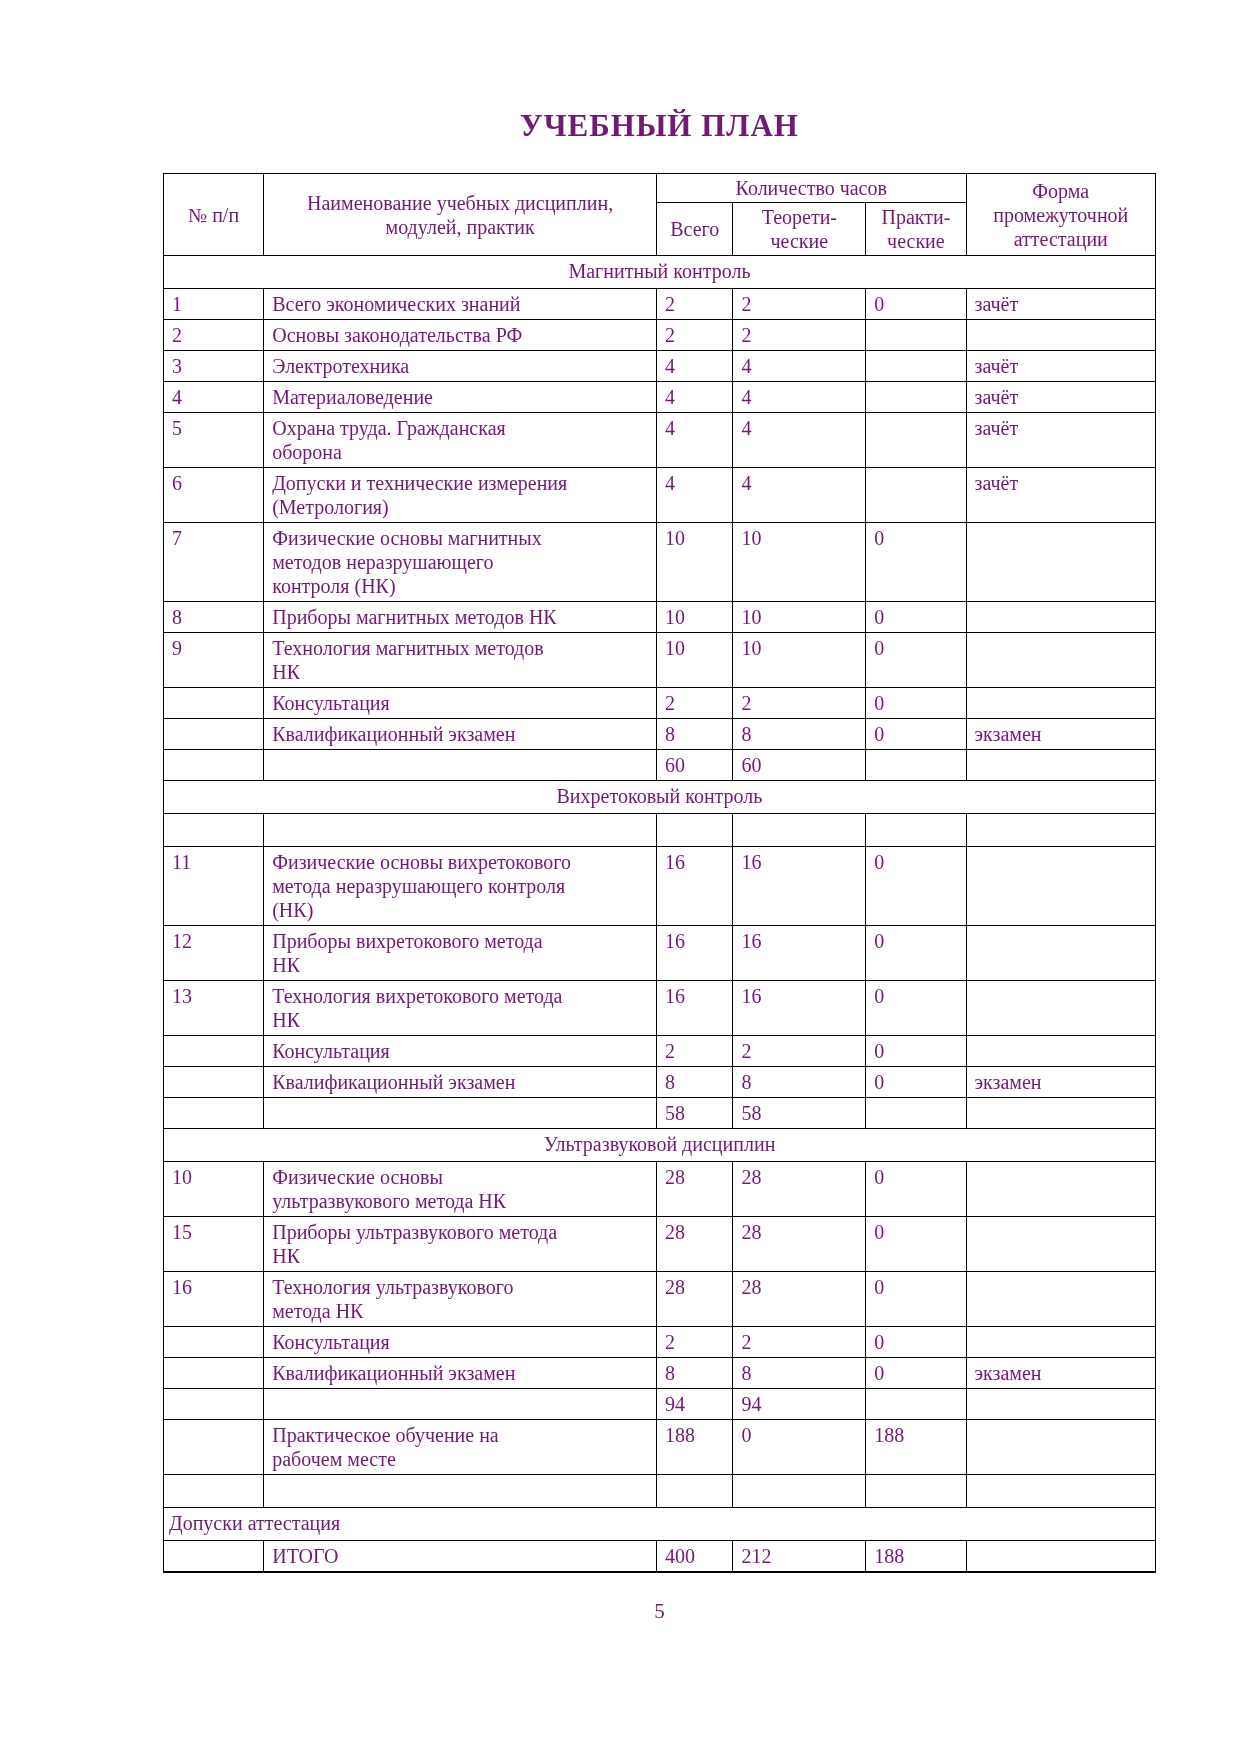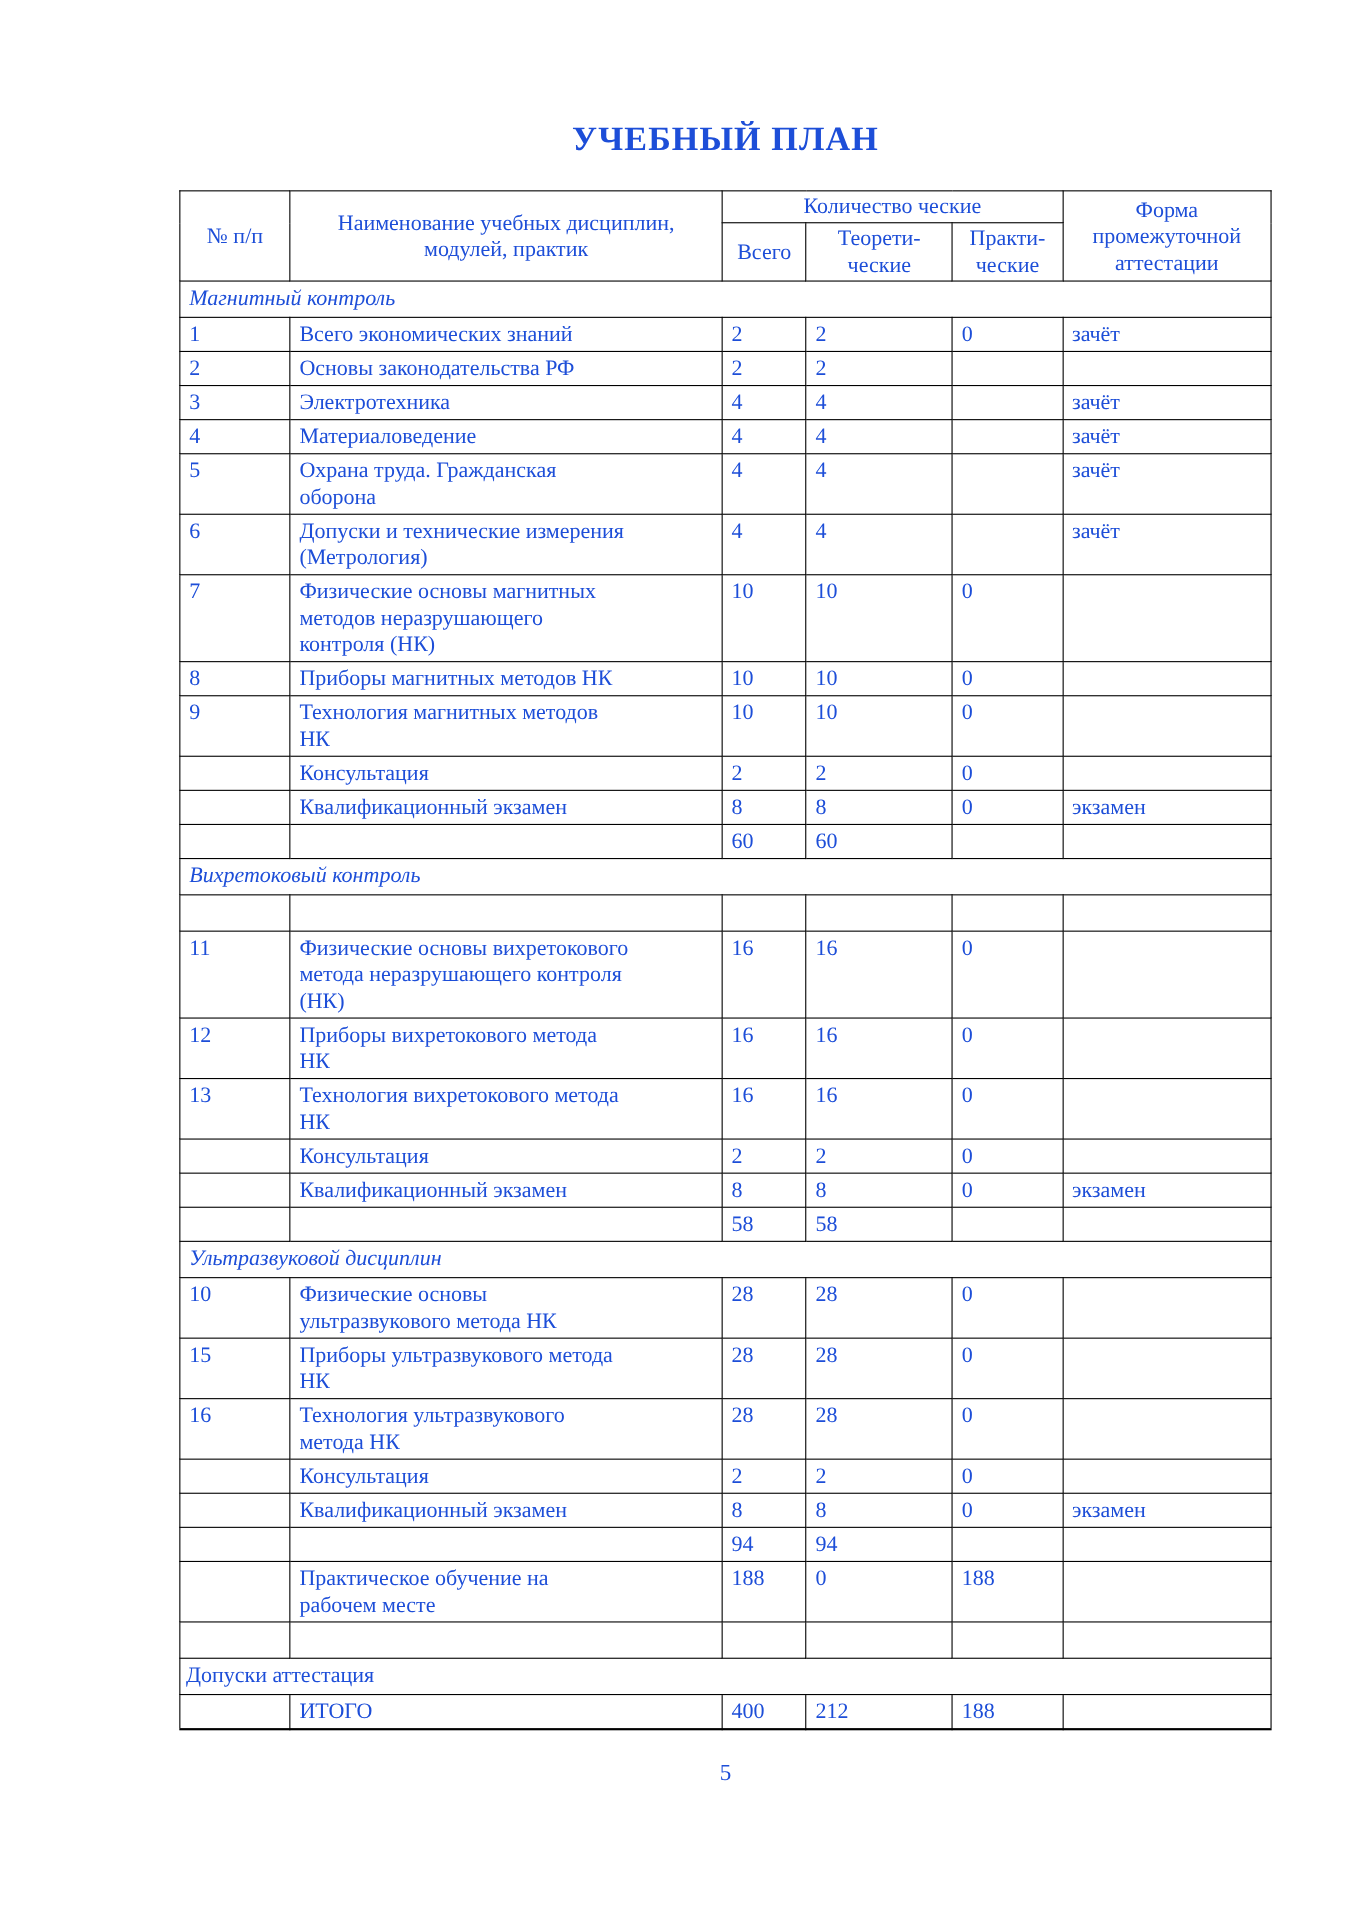--- a/index.html
+++ b/index.html
@@ -5,21 +5,21 @@
   html, body {
     margin: 0;
     padding: 0;
     background: #ffffff;
   }
   .page {
     position: relative;
     width: 1234px;
     height: 1754px;
     background: #ffffff;
-    color: #1d4ed8;
+    color: #701a75;
     font-family: "Liberation Serif", "DejaVu Serif", serif;
     overflow: hidden;
   }
   .doc-title {
     margin: 0 78px 0 163px;
     padding-top: 106px;
     text-align: center;
     font-size: 31px;
     font-weight: bold;
     letter-spacing: 1px;
@@ -48,23 +48,22 @@
   }
   table.curriculum th {
     text-align: center;
     vertical-align: middle;
     white-space: pre-line;
     padding: 2px 4px;
   }
   tr.hours-group-row th { height: 26px; }
   td.name-cell { white-space: pre-wrap; }
   tr.section-row td {
-    text-align: left;
+    text-align: center;
     height: 26px;
-    font-style: italic;
   }
   tr.fullspan-row td {
     text-align: left;
     padding-left: 5px;
     height: 26px;
   }
   tr.empty-row td { height: 26px; }
   .bold { font-weight: bold; margin-top: 36px; }
   td.justify-cell { text-align: justify; }
   .page-number {
@@ -88,21 +87,21 @@
         <col style="width:7.7%">
         <col style="width:13.4%">
         <col style="width:10.1%">
         <col style="width:19.1%">
       </colgroup>
       <thead>
         <tr>
           <th rowspan="2">№ п/п</th>
           <th rowspan="2">Наименование учебных дисциплин,
 модулей, практик</th>
-          <th colspan="3">Количество ческие</th>
+          <th colspan="3">Количество часов</th>
           <th rowspan="2">Форма
 промежуточной
 аттестации</th>
         </tr>
         <tr class="hours-group-row">
           <th>Всего</th>
           <th>Теорети-
 ческие</th>
           <th>Практи-
 ческие</th>

